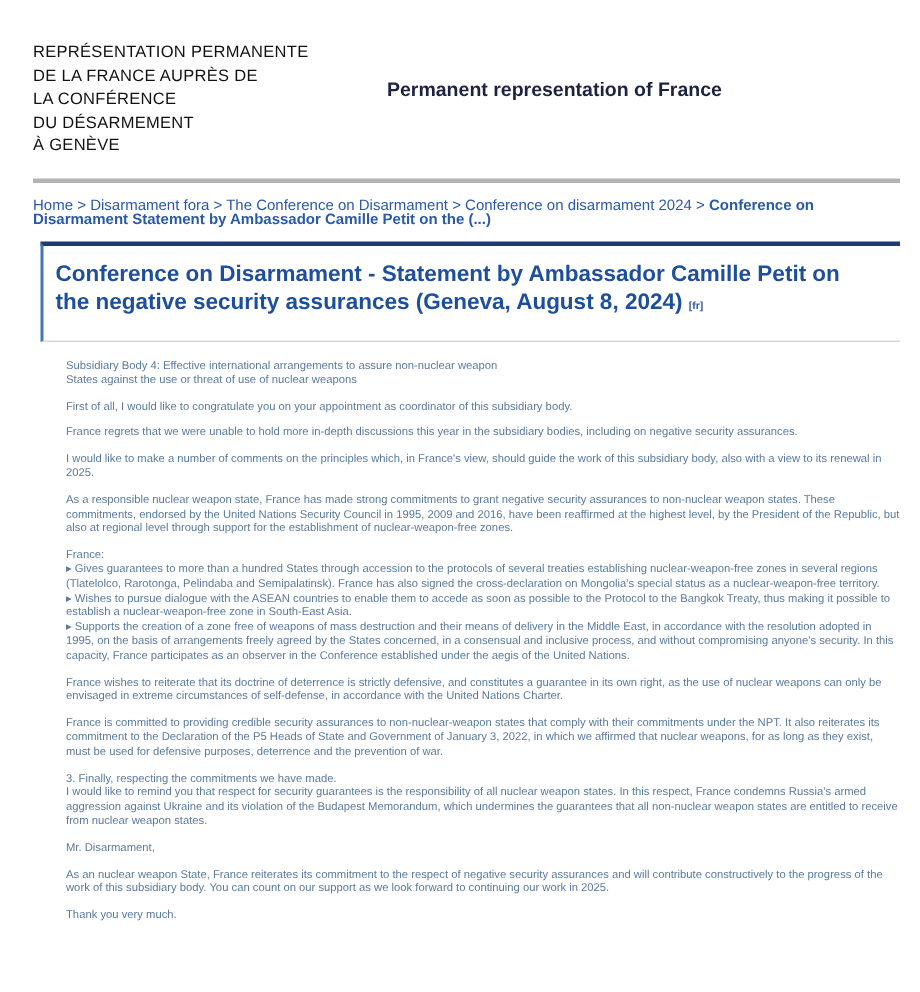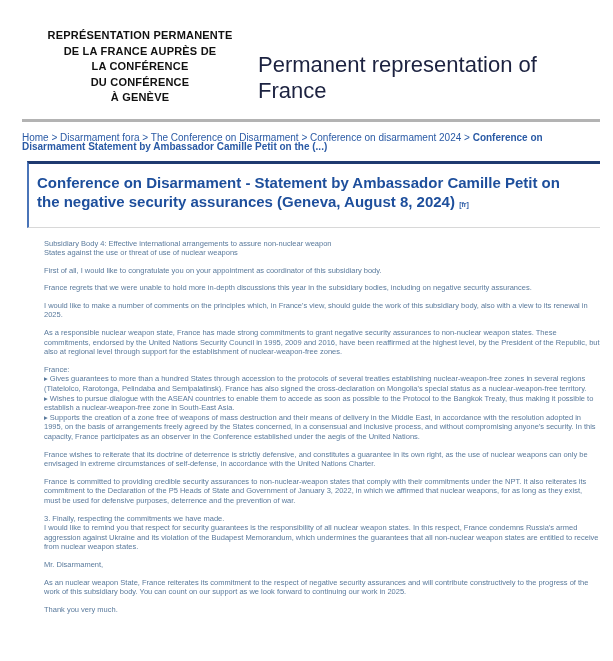--- a/index.html
+++ b/index.html
@@ -14,30 +14,29 @@
   }
   
   .site-header {
     display: flex;
     align-items: flex-start;
     padding: 28px 13px 0 22px;
   }
   .logo-block {
     width: 236px;
     flex: 0 0 236px;
-    font-weight: bold;
+    font-weight: normal;
     font-size: 11px;
     line-height: 15.5px;
     color: #111111;
     letter-spacing: 0.2px;
-    text-align: center;
   }
   .site-title {
-    font-size: 22px;
-    font-weight: normal;
+    font-size: 13px;
+    font-weight: bold;
     color: #1c2240;
     padding-top: 24px;
   }
   .header-rule {
     border: none;
     border-top: 3px solid #b3b3b3;
     margin: 13px 13px 0 22px;
   }
   
   .breadcrumb {
@@ -84,21 +83,21 @@
 </head>
 <body>
 
 <div class="page">
 
   <header class="site-header">
     <div class="logo-block">
       <div>REPRÉSENTATION PERMANENTE</div>
       <div>DE LA FRANCE AUPRÈS DE</div>
       <div>LA CONFÉRENCE</div>
-      <div>DU CONFÉRENCE</div>
+      <div>DU DÉSARMEMENT</div>
       <div>À GENÈVE</div>
     </div>
     <div class="site-title">Permanent representation of France</div>
   </header>
 
   <hr class="header-rule">
 
   <nav class="breadcrumb"><a class="crumb-link">Home</a><span class="crumb-sep"> &gt; </span><a class="crumb-link">Disarmament fora</a><span class="crumb-sep"> &gt; </span><a class="crumb-link">The Conference on Disarmament</a><span class="crumb-sep"> &gt; </span><a class="crumb-link">Conference on disarmament 2024</a><span class="crumb-sep"> &gt; </span><span class="crumb-current">Conference on Disarmament Statement by Ambassador Camille Petit on the (...)</span></nav>
 
   <section class="title-box">

